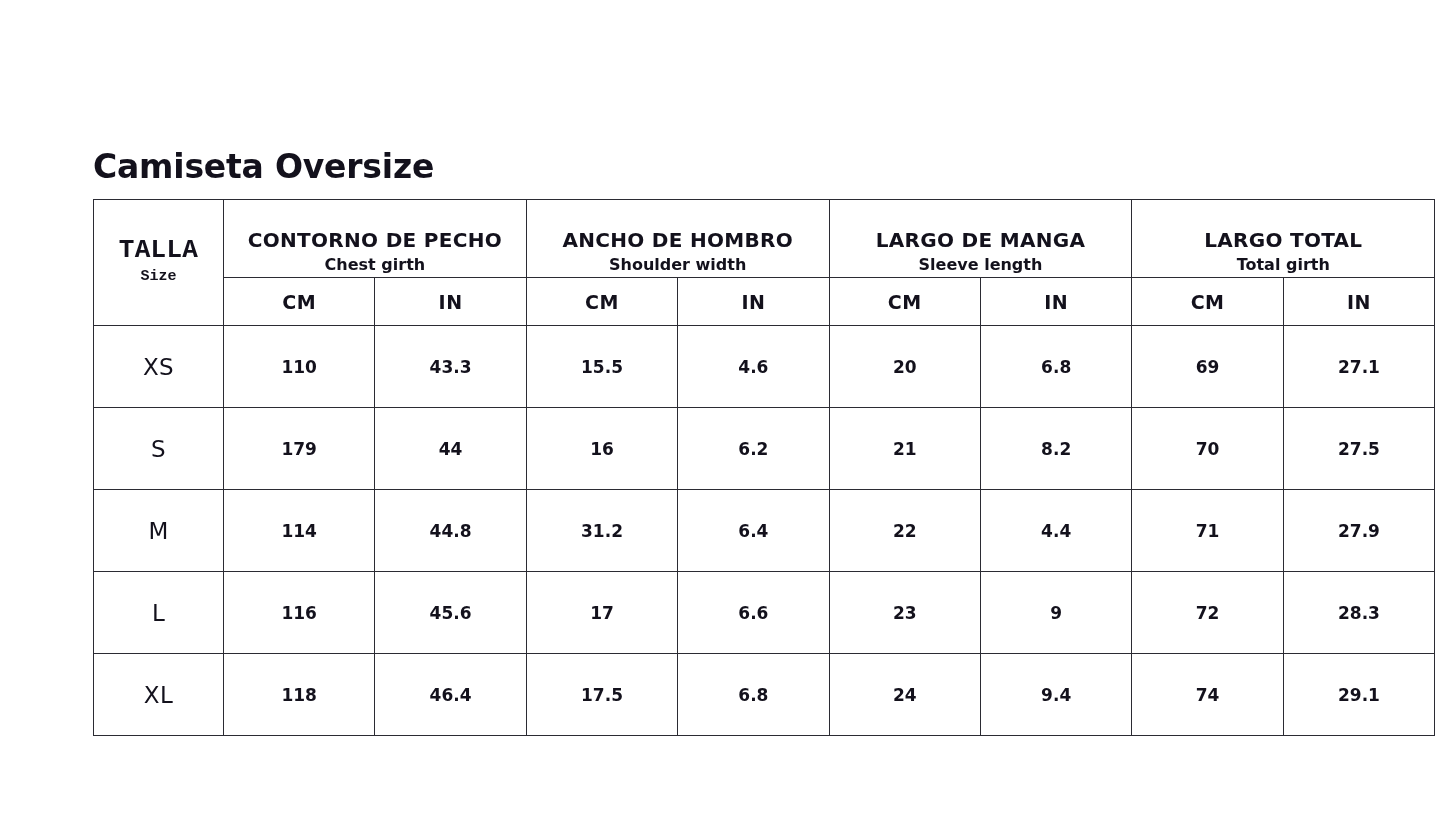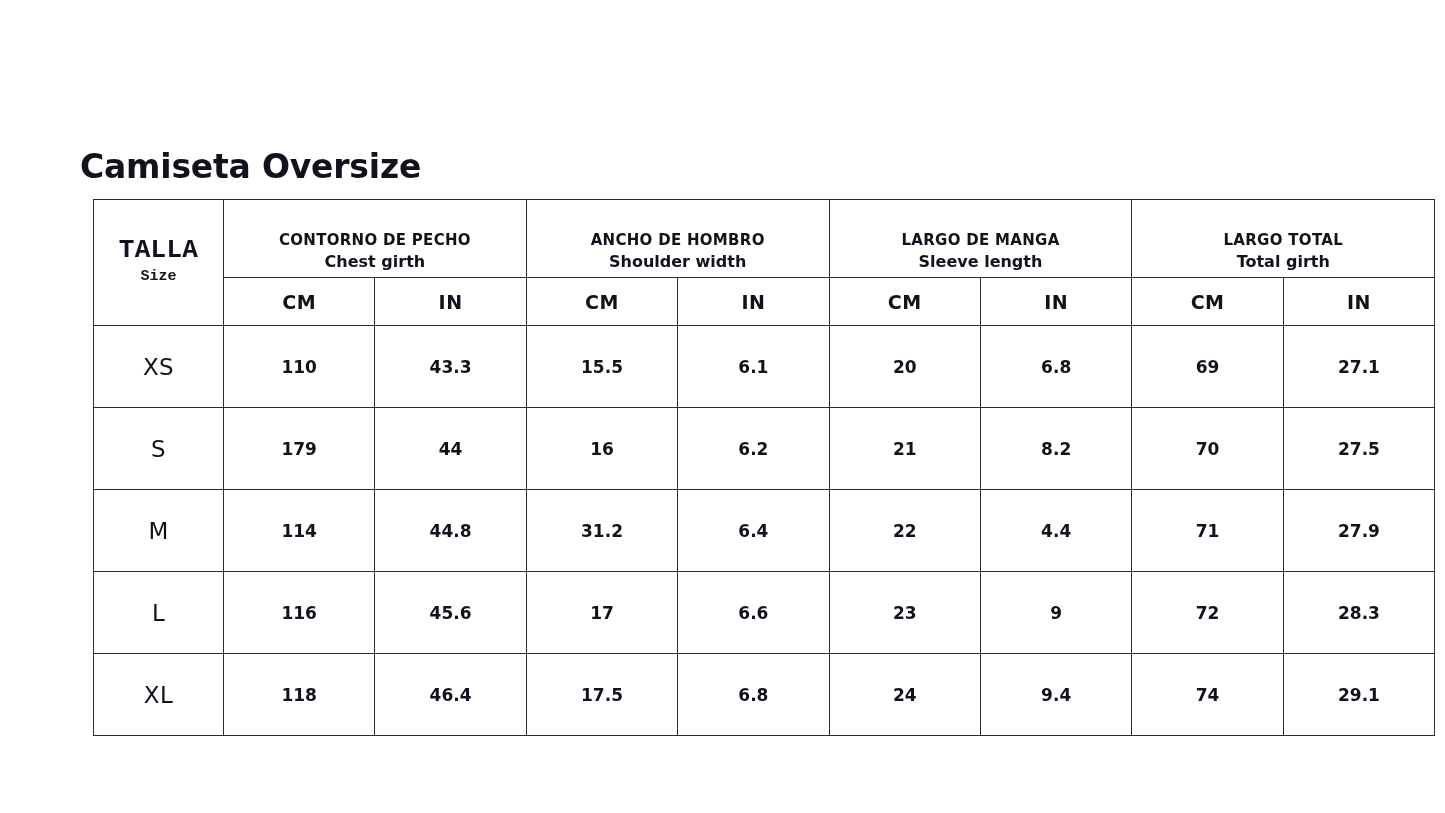--- a/index.html
+++ b/index.html
@@ -15,21 +15,21 @@
     overflow: hidden;
   }
   .page {
     position: relative;
     width: 1445px;
     height: 813px;
     box-sizing: border-box;
   }
   .title {
     position: absolute;
-    left: 80px;
+    left: 93px;
     top: 149px;
     font-size: 33px;
     font-weight: bold;
     letter-spacing: -0.2px;
     color: #13111c;
     line-height: 1.1;
   }
   .table-wrap {
     position: absolute;
     left: 93px;
@@ -51,21 +51,21 @@
   }
   
   col.c-size   { width: 130px; }
   col.c-unit   { width: 151.4px; }
 
   .hdr-group {
     height: 78px;
     font-weight: bold;
   }
   .hdr-group .g-es {
-    font-size: 15px;
+    font-size: 20px;
     letter-spacing: 0.3px;
     line-height: 1.25;
     margin-top: 27px;
   }
   .hdr-group .g-en {
     font-size: 16px;
     line-height: 1.45;
   }
   .hdr-size {
     font-weight: bold;
@@ -152,21 +152,21 @@
           <th class="hdr-unit">CM</th>
           <th class="hdr-unit">IN</th>
         </tr>
       </thead>
       <tbody>
         <tr>
           <td class="size-cell">XS</td>
           <td class="val">110</td>
           <td class="val">43.3</td>
           <td class="val">15.5</td>
-          <td class="val">6.1</td>
+          <td class="val">4.6</td>
           <td class="val">20</td>
           <td class="val">6.8</td>
           <td class="val">69</td>
           <td class="val">27.1</td>
         </tr>
         <tr>
           <td class="size-cell">S</td>
           <td class="val">179</td>
           <td class="val">44</td>
           <td class="val">16</td>

